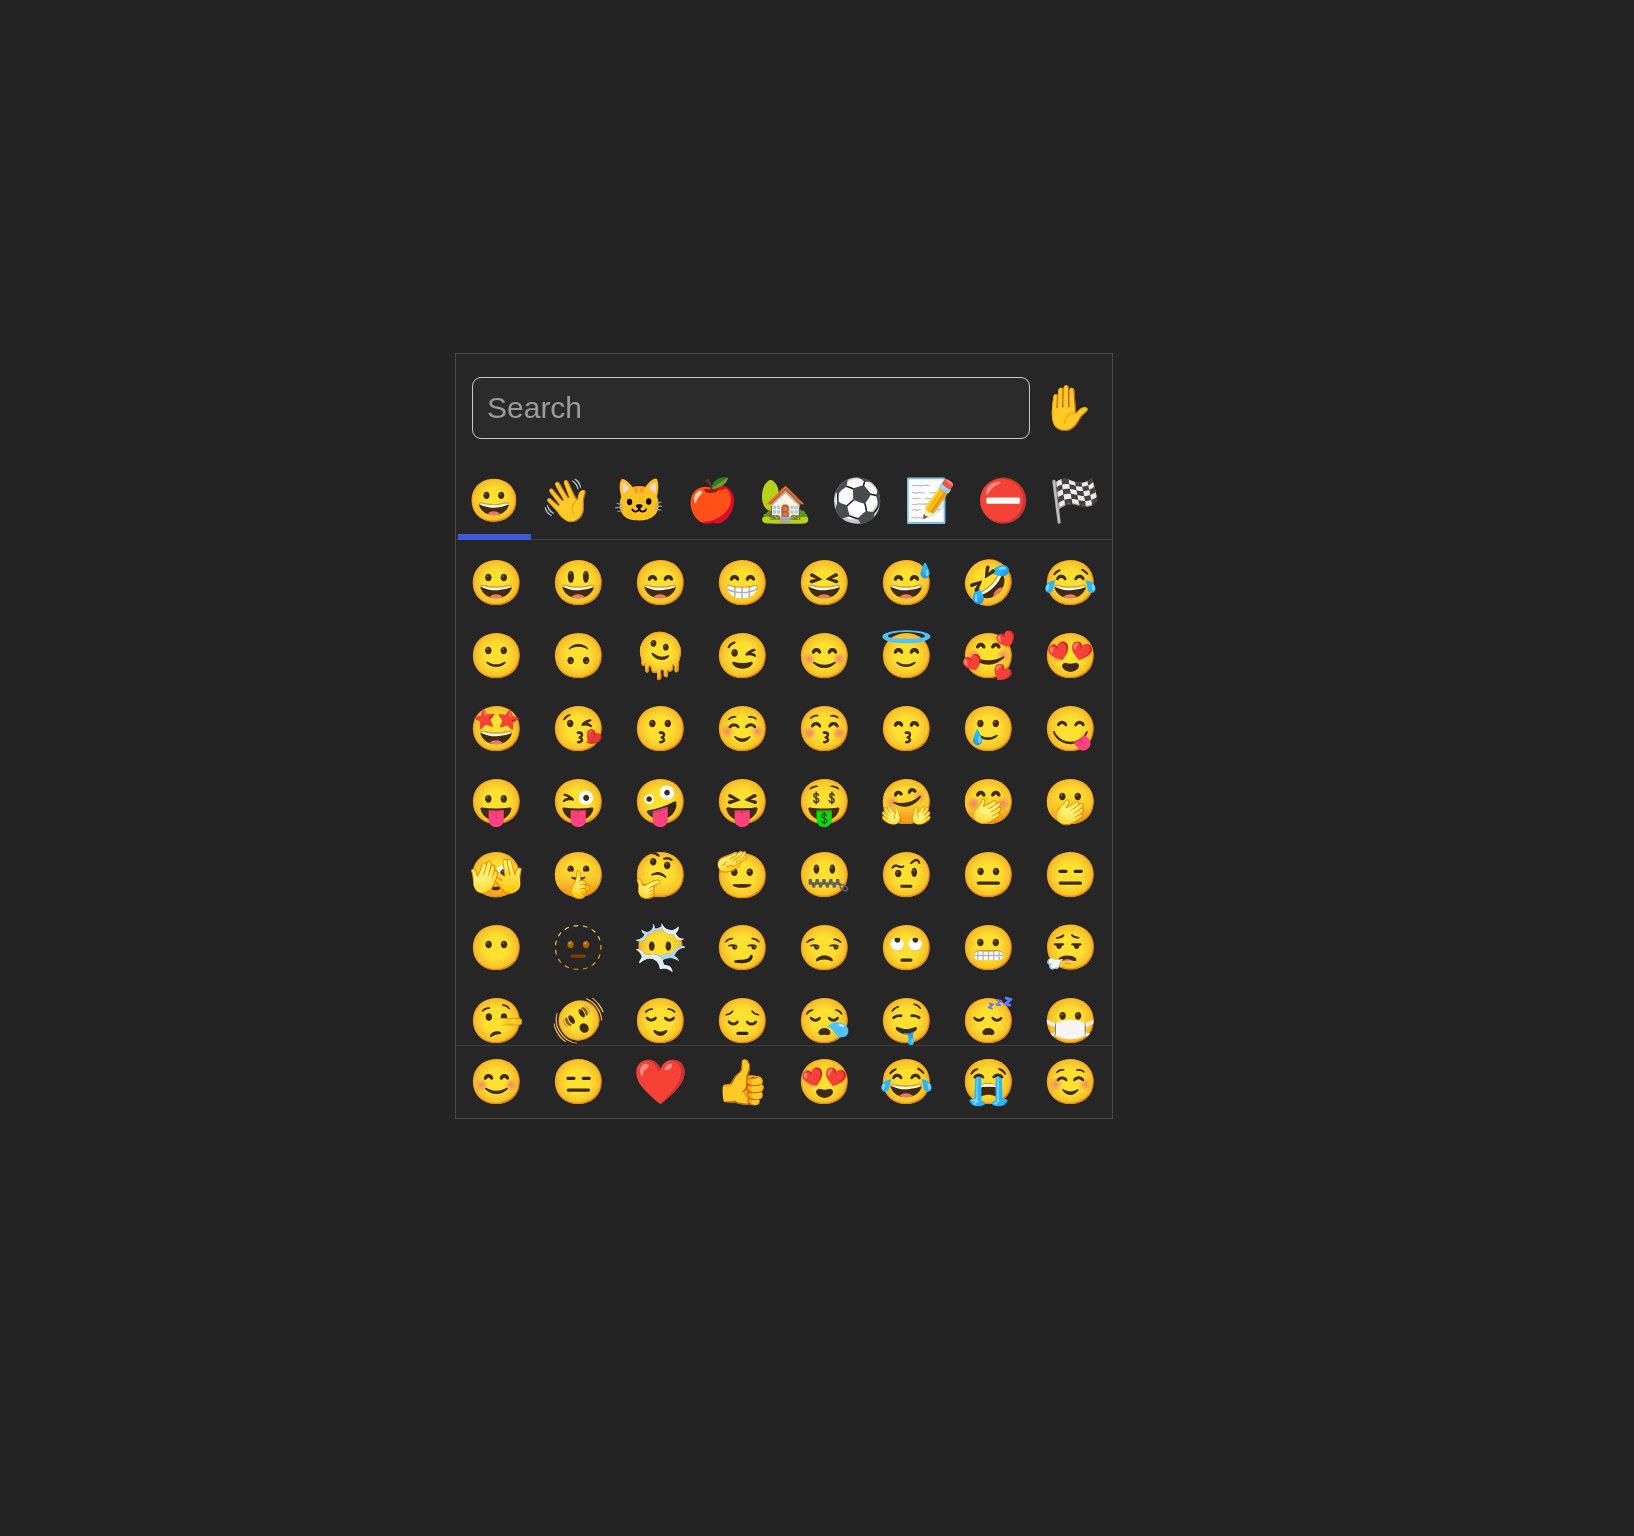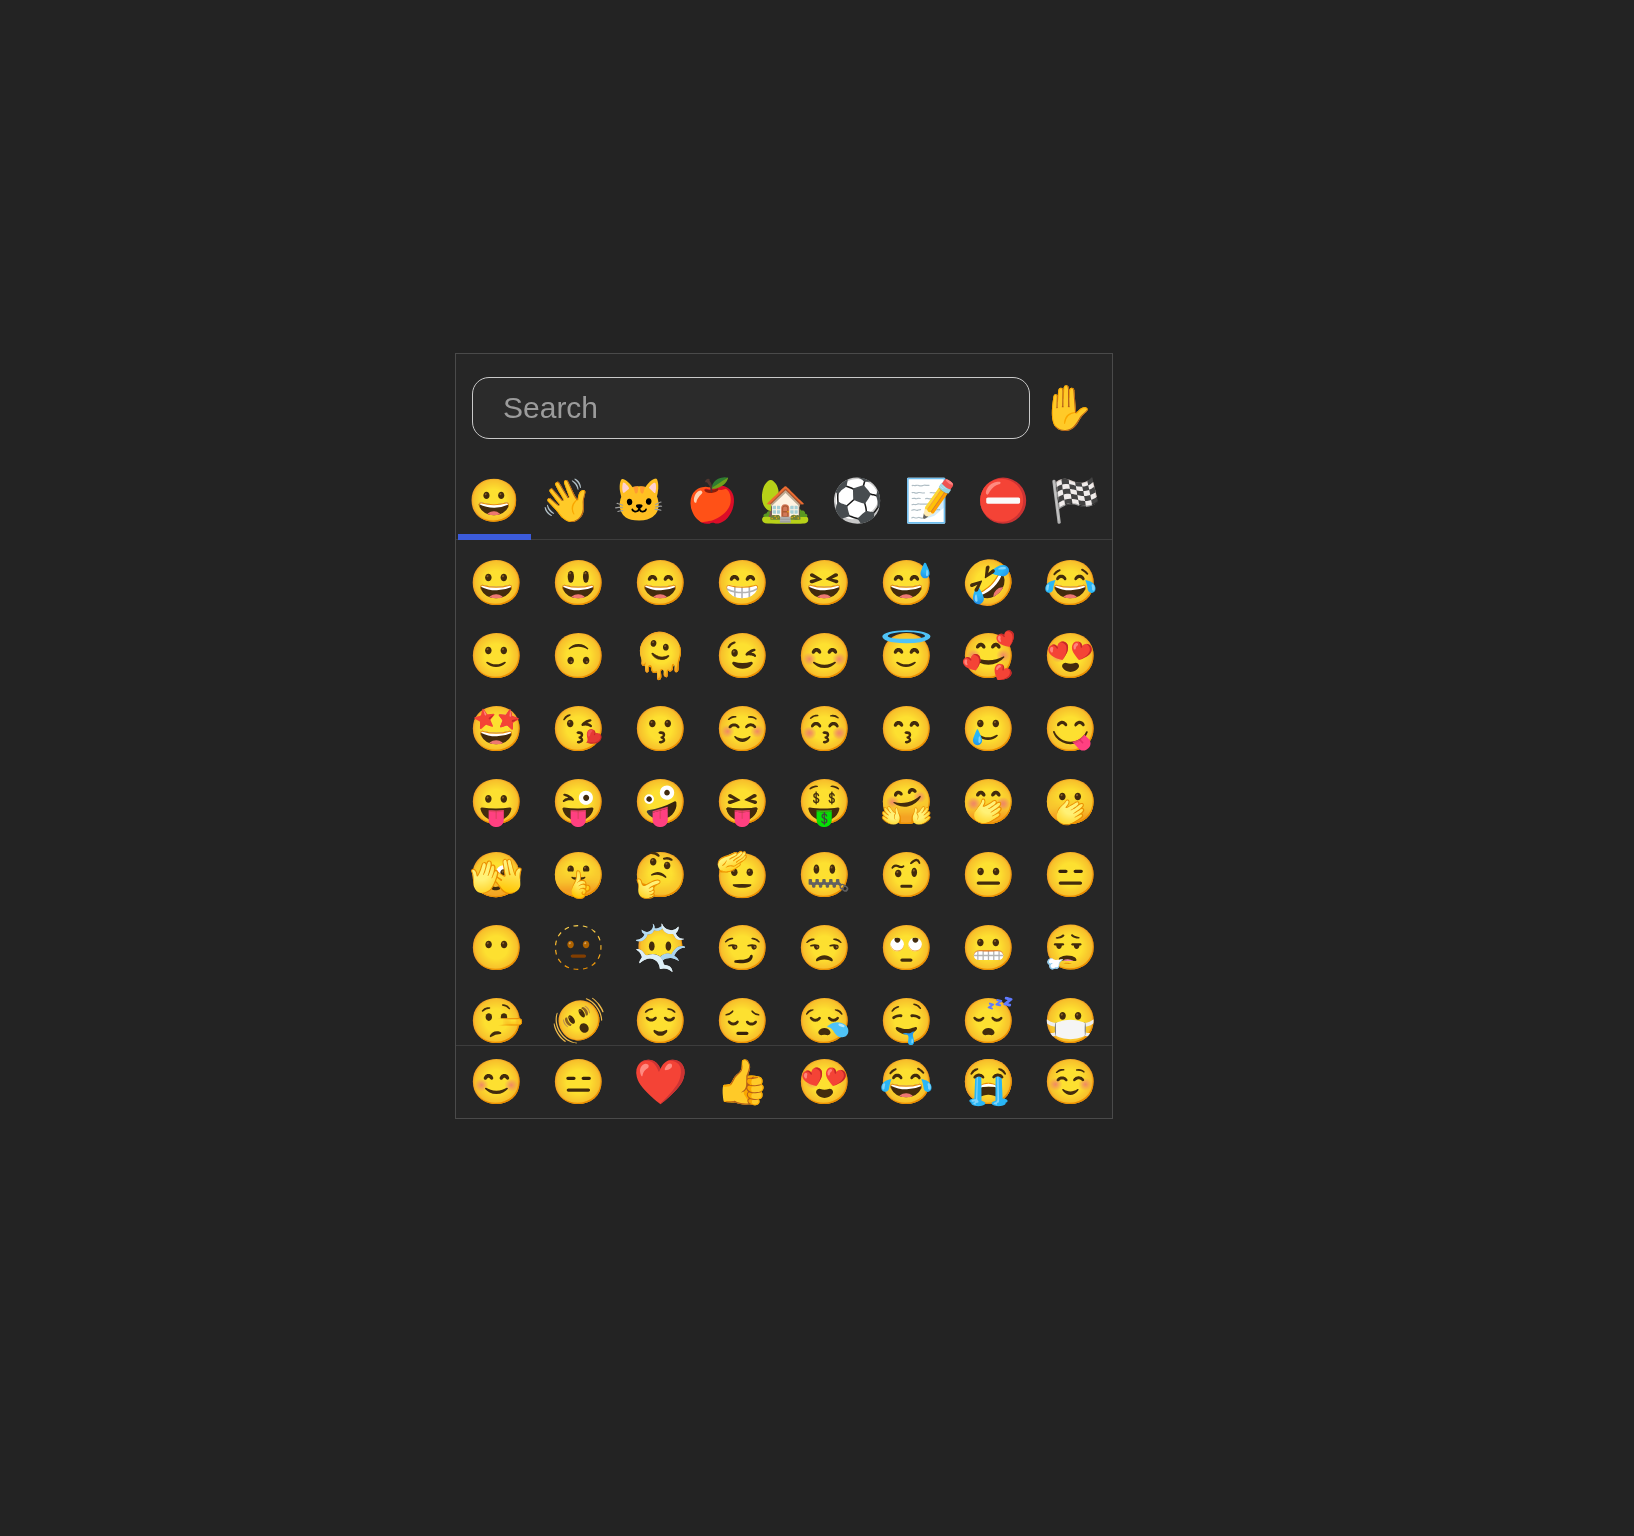--- a/index.html
+++ b/index.html
@@ -41,25 +41,25 @@
     align-items: center;
     padding: 0 16px 0 16px;
     box-sizing: border-box;
   }
 
   .search-input {
     flex: 1 1 auto;
     height: 62px;
     background: #2b2b2b;
     border: 1.5px solid #c9c9c9;
-    border-radius: 17px;
+    border-radius: 9px;
     color: #fde047;
     font-size: 30px;
     font-family: "Liberation Sans", sans-serif;
-    padding: 0 30px;
+    padding: 0 14px;
     box-sizing: border-box;
     outline: none;
   }
   .search-input::placeholder {
     color: #9b9b9b;
     opacity: 1;
   }
 
   .skin-tone-btn {
     flex: 0 0 auto;

